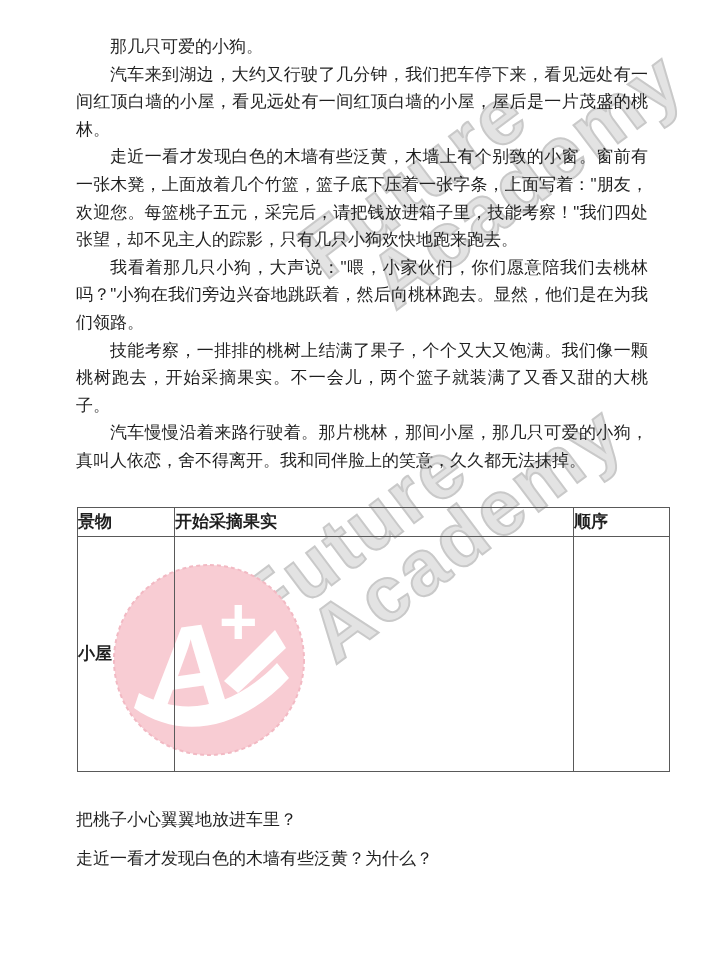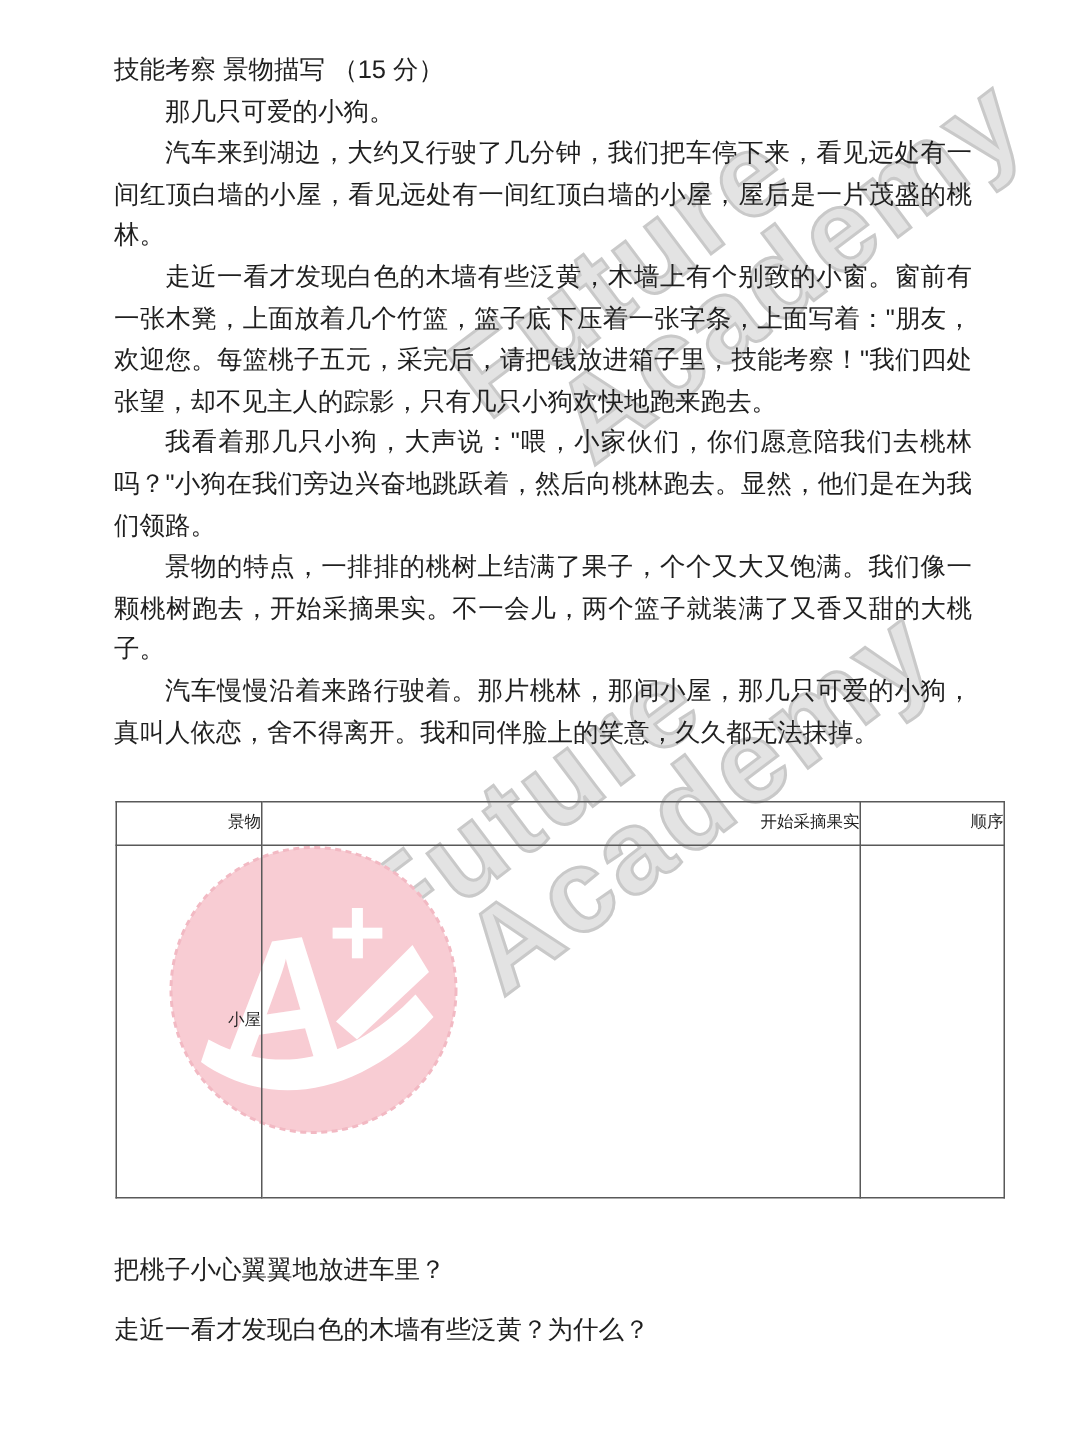--- a/index.html
+++ b/index.html
@@ -48,24 +48,24 @@
     border-collapse: collapse;
     table-layout: fixed;
     width: 592px;
     margin: 32px 0 0 1px;
   }
   .scene-table col.c1 { width: 97px; }
   .scene-table col.c2 { width: 399px; }
   .scene-table col.c3 { width: 96px; }
   .scene-table th, .scene-table td {
     border: 1px solid #595959;
-    font-weight: normal;
-    font-size: 11px;
+    font-weight: bold;
+    font-size: 17px;
     padding: 0;
-    text-align: right;
+    text-align: left;
     background: transparent;
   }
   .scene-table tr.hdr th { height: 28px; }
   .scene-table tr.body td { height: 234px; vertical-align: middle; }
 
   .question { text-indent: 0 !important; }
   .q1 { margin-top: 34px !important; }
   .q2 { margin-top: 12px !important; }
 </style>
 </head>
@@ -86,27 +86,26 @@
       <circle cx="100" cy="100" r="95" fill="#f8ccd3" stroke="#f2b9c3" stroke-width="2" stroke-dasharray="4 3"></circle>
       <path d="M25 148 C 70 180, 130 172, 180 118 L 168 103 C 125 148, 75 158, 30 133 Z" fill="#ffffff"></path>
       <path d="M115 121 L 166 70 L 177 88 L 129 133 Z" fill="#ffffff"></path>
       <text x="34" y="148" font-size="118" font-style="italic" font-weight="bold" fill="#ffffff" transform="rotate(-8 80 100)">A</text>
       <text x="110" y="84" font-size="66" font-weight="bold" fill="#ffffff">+</text>
     </svg>
   </div>
 
   <div class="content">
 
-    <div class="heading">技能考察 景物描写 （15 分）</div>
 
     <p>那几只可爱的小狗。</p>
     <p>汽车来到湖边，大约又行驶了几分钟，我们把车停下来，看见远处有一间红顶白墙的小屋，看见远处有一间红顶白墙的小屋，屋后是一片茂盛的桃林。</p>
     <p>走近一看才发现白色的木墙有些泛黄，木墙上有个别致的小窗。窗前有一张木凳，上面放着几个竹篮，篮子底下压着一张字条，上面写着："朋友，欢迎您。每篮桃子五元，采完后，请把钱放进箱子里，技能考察！"我们四处张望，却不见主人的踪影，只有几只小狗欢快地跑来跑去。</p>
     <p>我看着那几只小狗，大声说："喂，小家伙们，你们愿意陪我们去桃林吗？"小狗在我们旁边兴奋地跳跃着，然后向桃林跑去。显然，他们是在为我们领路。</p>
-    <p>景物的特点，一排排的桃树上结满了果子，个个又大又饱满。我们像一颗桃树跑去，开始采摘果实。不一会儿，两个篮子就装满了又香又甜的大桃子。</p>
+    <p>技能考察，一排排的桃树上结满了果子，个个又大又饱满。我们像一颗桃树跑去，开始采摘果实。不一会儿，两个篮子就装满了又香又甜的大桃子。</p>
     <p>汽车慢慢沿着来路行驶着。那片桃林，那间小屋，那几只可爱的小狗，真叫人依恋，舍不得离开。我和同伴脸上的笑意，久久都无法抹掉。</p>
 
     <table class="scene-table">
       <colgroup>
           <col class="c1">
           <col class="c2">
           <col class="c3">
         </colgroup>
       <tbody>
           <tr class="hdr">

